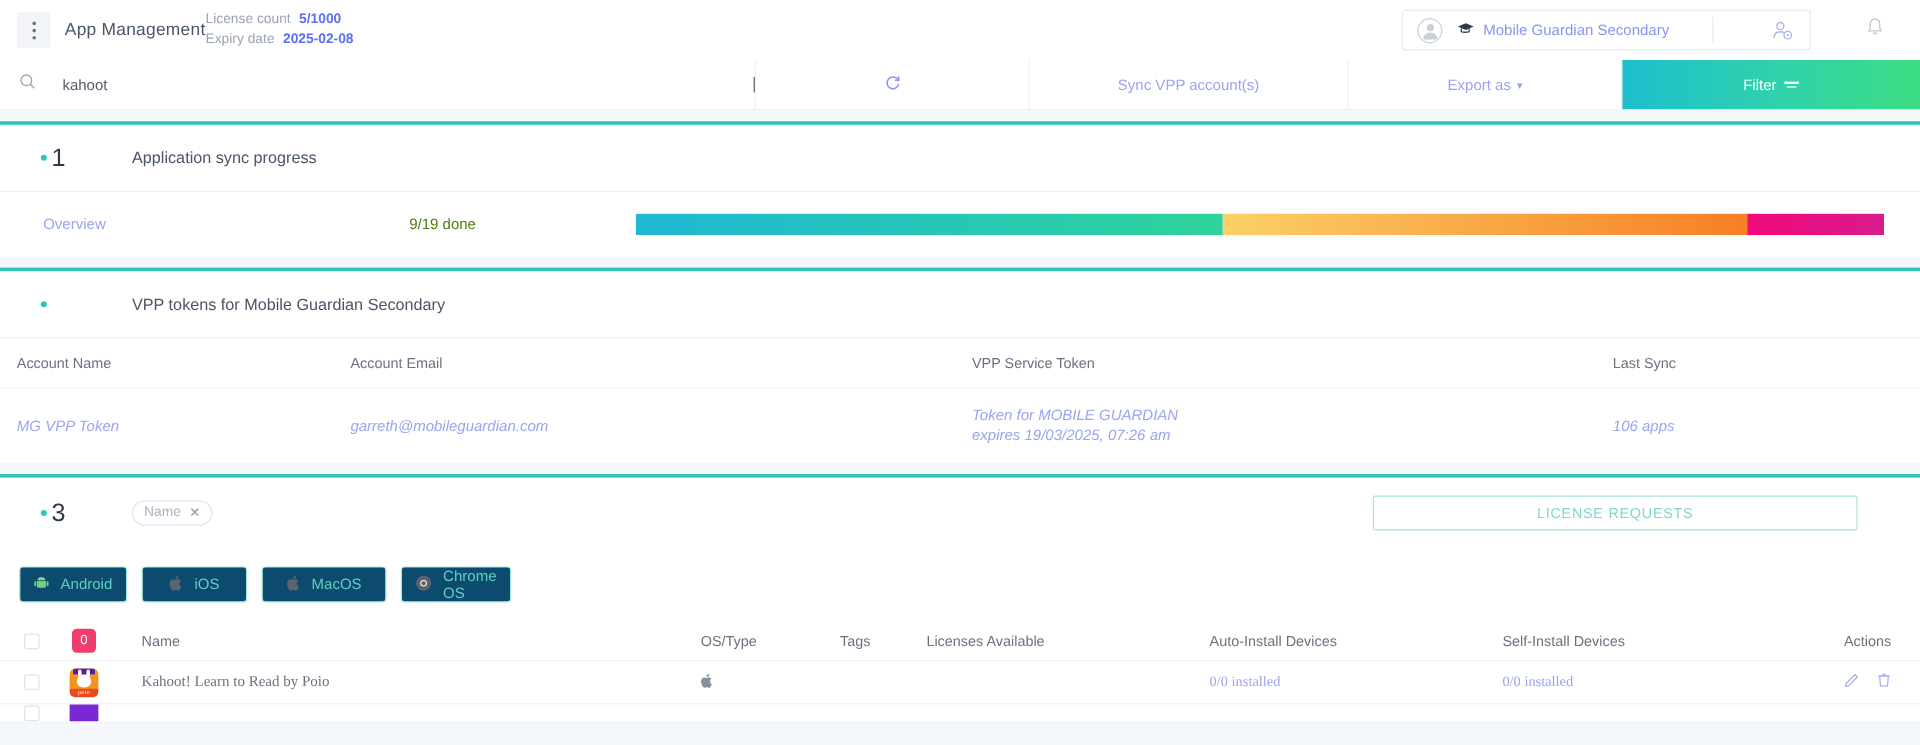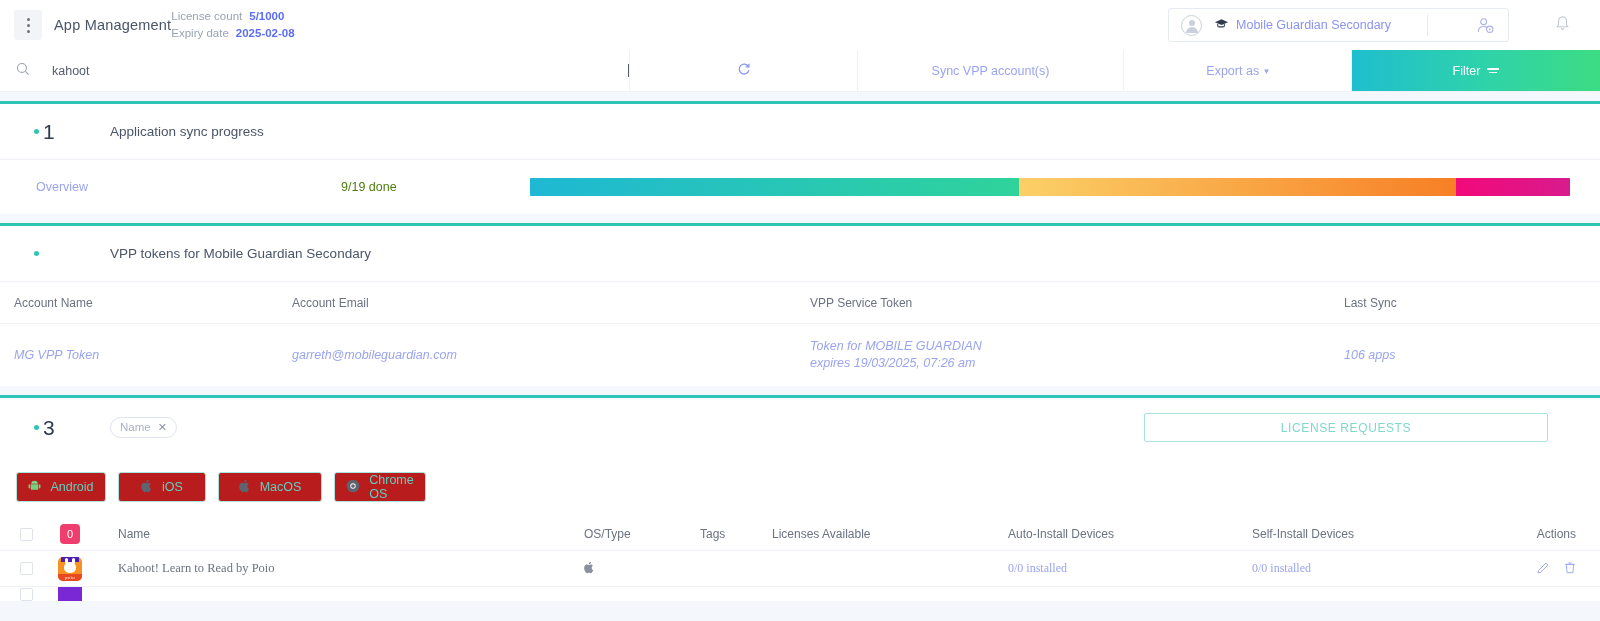--- a/index.html
+++ b/index.html
@@ -116,21 +116,21 @@
   }
   .chip .x { margin-left: 7px; font-size: 11px; color:#8b93a8; cursor:pointer; }
   .lic-btn {
     position:absolute; right: 52px; top: 15px; width: 404px; height: 29px;
     border: 1px solid #a9e4de; border-radius: 2px; background:#fff;
     display:flex; align-items:center; justify-content:center;
     font-size: 12px; color:#7fd7cd; letter-spacing: .6px; cursor:pointer;
   }
   .plat-row { height: 62px; display:flex; align-items:center; padding-left: 16px; gap: 12px; }
   .plat-btn {
-    height: 30px; border:1px solid #a9e4de; border-radius:3px; background:#b91c1c;
+    height: 30px; border:1px solid #a9e4de; border-radius:3px; background:#0c4a6e;
     display:flex; align-items:center; justify-content:center; gap: 9px;
     padding: 0 16px; font-size: 12.5px; color:#5ecfc2; cursor:pointer;
   }
   .plat-btn.w1 { width: 90px; } .plat-btn.w2 { width: 88px; }
   .plat-btn.w3 { width: 104px; } .plat-btn.w4 { width: 92px; }
 
   
   .apps-head { height: 33px; display:flex; align-items:center; border-bottom: 1px solid #eef1f6; }
   .apps-row  { height: 36px; display:flex; align-items:center; border-bottom: 1px solid #eef1f6; font-family: Liberation Serif, serif; }
   .apps-row.clip { height: 14px; overflow:hidden; border-bottom:0; }

